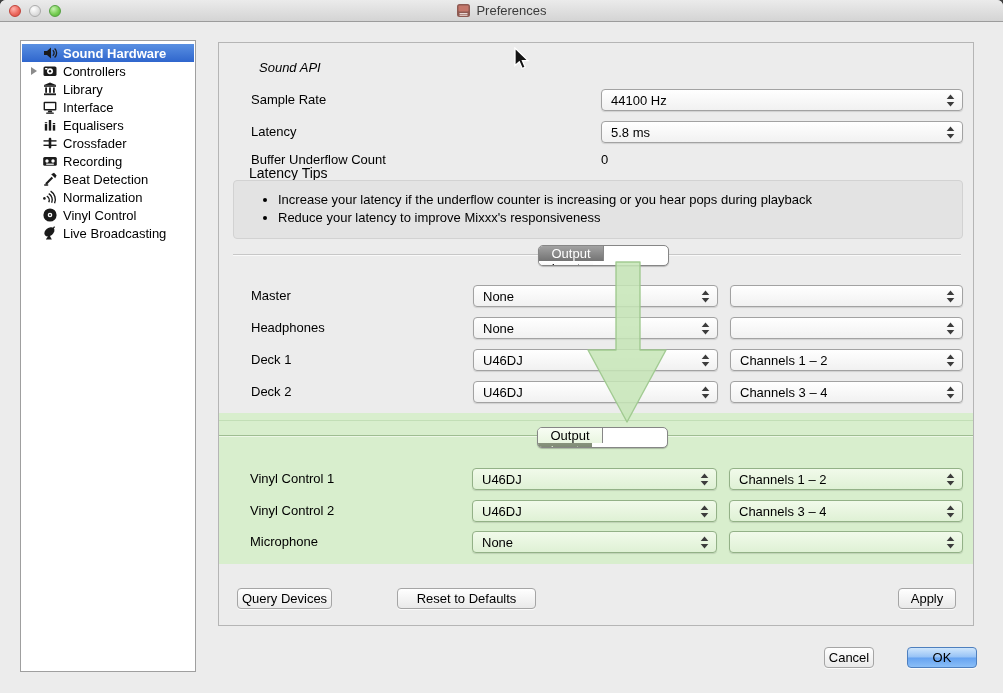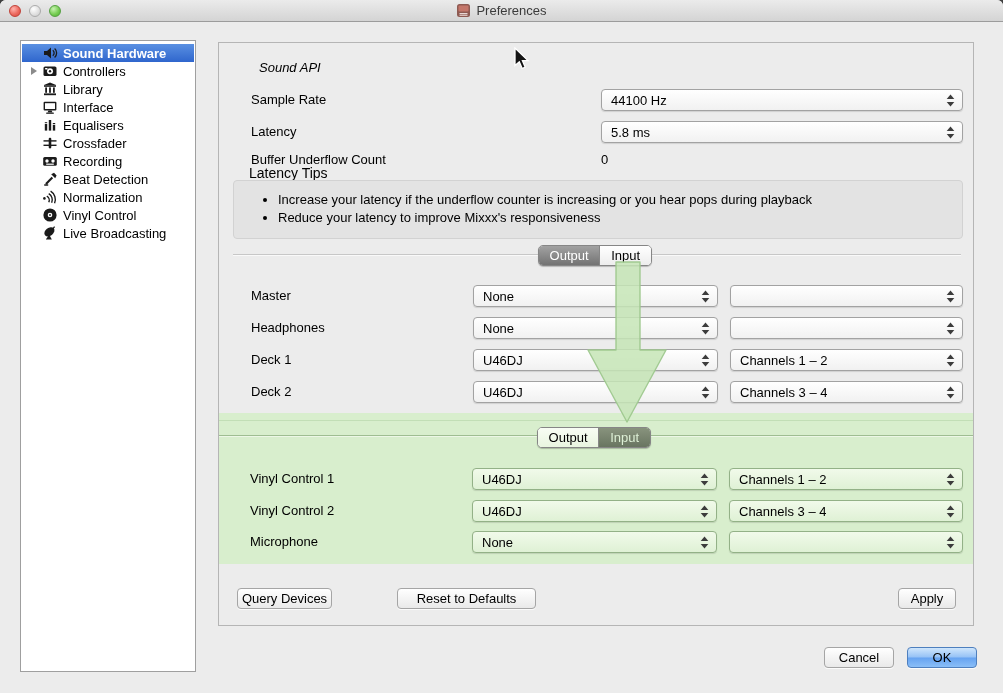--- a/index.html
+++ b/index.html
@@ -66,23 +66,23 @@
   
   .tipsbox{
     position:absolute;left:14px;top:137px;width:730px;height:59px;
     background:#e3e3e3;border:1px solid #d2d2d2;border-radius:4px;
   }
   .tipsbox ul{margin:10px 0 0 0;padding:0 10px 0 44px;}
   .tipsbox li{line-height:18px;}
   
   .tabline{position:absolute;height:1px;background:#c7c7c7;box-shadow:0 1px 0 rgba(255,255,255,.7);}
   .segbar{
-    position:absolute;width:114px;height:21px;display:flex;
+    position:absolute;width:131px;height:21px;display:flex;
     border:1px solid #868686;border-radius:5px;overflow:hidden;
-    box-shadow:0 1px 1px rgba(0,0,0,.22);z-index:2;background:#fff;
+    box-shadow:0 1px 1px rgba(0,0,0,.22);z-index:2;background:#fff;flex-direction:column;
   }
   .seg{display:flex;align-items:center;justify-content:center;height:100%;}
   .seg.first{border-right:1px solid #868686;}
   .segbar.gray .seg.sel{background:linear-gradient(#a2a2a2,#737373);color:#fff;}
   .segbar.gray .seg.unsel{background:linear-gradient(#ffffff,#ededed);color:#000;}
   .segbar.greenbar .seg.unsel{background:linear-gradient(#f8fdf4,#e9f5e0);color:#000;}
   .segbar.greenbar .seg.sel{background:linear-gradient(#88937d,#697561);color:#ddefd5;}
   
   .greensec{
     position:absolute;left:0;top:370px;width:754px;height:151px;
@@ -429,21 +429,21 @@
               <path d="M4.5 12.5 L0.7 8 H8.3 Z" fill="#3c3c3c"></path>
             </svg></span>
       </div>
     </div>
 
     <div class="push-btn" style="left:18px;top:545px;width:95px;">Query Devices</div>
     <div class="push-btn" style="left:141px;top:545px;width:139px;margin-left:37px;">Reset to Defaults</div>
     <div class="push-btn" style="left:679px;top:545px;width:58px;">Apply</div>
   </div>
 
-  <div class="push-btn" style="left:824px;top:647px;width:70px;">Cancel</div>
+  <div class="push-btn" style="left:824px;top:647px;width:50px;">Cancel</div>
   <div class="push-btn blue" style="left:907px;top:647px;width:70px;">OK</div>
 
   <svg class="overlay" style="left:575px;top:261px;" width="106" height="166">
     <polygon points="41,1 65,1 65,89 91,89 52,161 13,89 41,89" fill="rgba(198,229,182,0.85)" stroke="rgba(158,200,142,0.95)" stroke-width="1.4" stroke-linejoin="round"></polygon>
   </svg>
 
   <svg class="overlay" style="left:513px;top:47px;" width="20" height="25">
     <path d="M2 1 L2 18.5 L6.3 14.8 L9.2 21.5 L12.2 20.2 L9.4 13.6 L15 13.6 Z" fill="#141414" stroke="#ffffff" stroke-width="1.3"></path>
   </svg>
 

